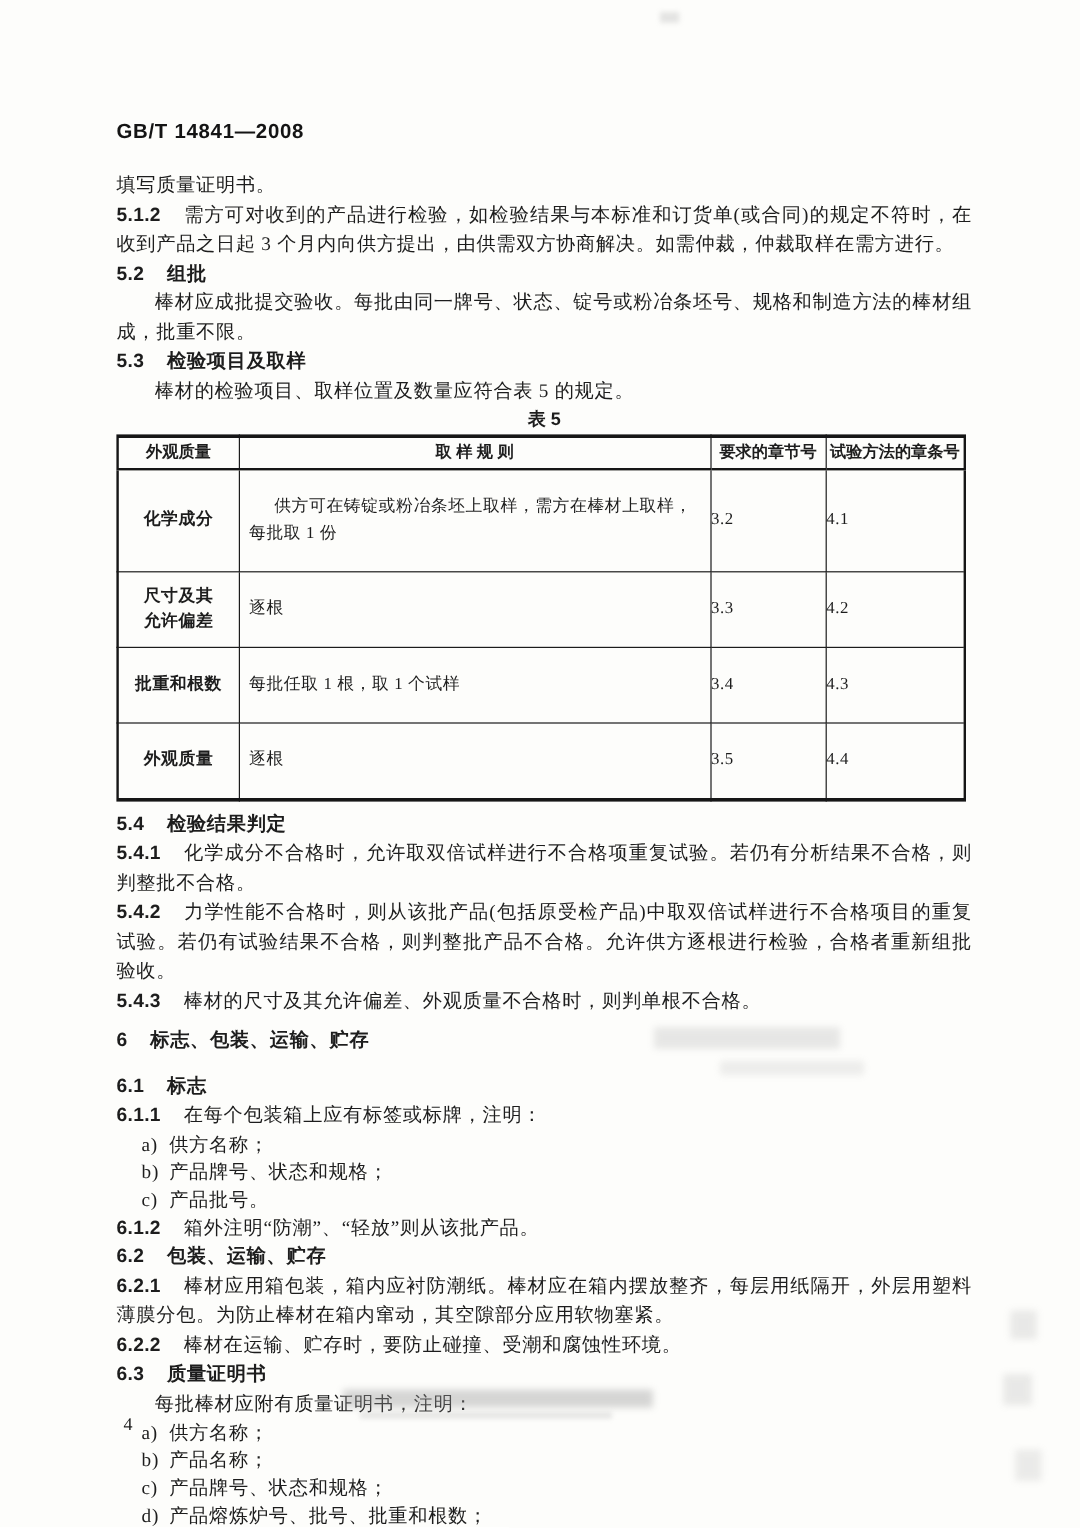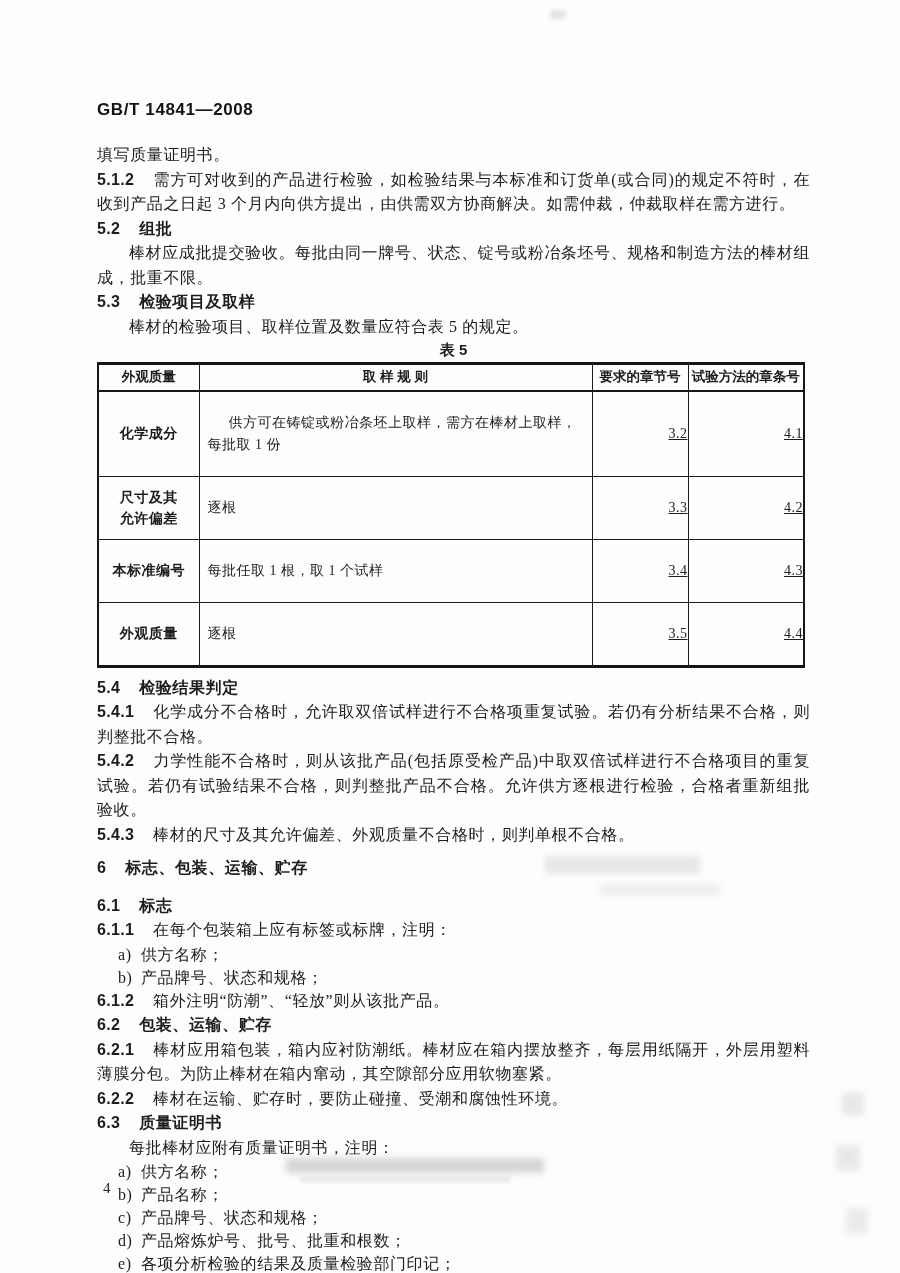--- a/index.html
+++ b/index.html
@@ -43,21 +43,21 @@
   table.t5 th {
     font-family:"Liberation Sans","DejaVu Sans",sans-serif;
     font-weight:bold; font-size:13.5px; height:27px;
     border:1px solid #1c1c1c; border-bottom:2.5px solid #161616;
     padding:0 2px; text-align:center; white-space:nowrap;
   }
   table.t5 td { border:1px solid #1c1c1c; letter-spacing:.5px; vertical-align:middle; }
   td.c-item { text-align:center; white-space:pre-line; line-height:21px;font-weight:bold; }
   td.c-rule { padding:20px 8px; line-height:22px; text-align:left; }
   td.c-rule.first { text-indent:1.5em; }
-  td.c-val  { text-align:right;text-decoration:underline; }
+  td.c-val  { text-align:left; }
   tr.r-tall td { height:53px; }
   tr.r-mid  td { height:27px; }
   tr.r-low  td { height:26px; }
   .page-number { position:absolute; left:103px; top:1180px; font-size:15px; letter-spacing:.5px; }
   .art { position:absolute; pointer-events:none; }
   .art.ghost { background:#9a9a9a; filter:blur(3px); }
   .art.streak { background:#b5b5b5; filter:blur(2px); }
 </style>
 </head>
 <body>
@@ -102,21 +102,21 @@
         <td class="c-val">4.1</td>
       </tr>
       <tr class="r-tall">
         <td class="c-item">尺寸及其
 允许偏差</td>
         <td class="c-rule">逐根</td>
         <td class="c-val">3.3</td>
         <td class="c-val">4.2</td>
       </tr>
       <tr class="r-mid">
-        <td class="c-item">本标准编号</td>
+        <td class="c-item">批重和根数</td>
         <td class="c-rule">每批任取 1 根，取 1 个试样</td>
         <td class="c-val">3.4</td>
         <td class="c-val">4.3</td>
       </tr>
       <tr class="r-low">
         <td class="c-item">外观质量</td>
         <td class="c-rule">逐根</td>
         <td class="c-val">3.5</td>
         <td class="c-val">4.4</td>
       </tr>
@@ -132,20 +132,21 @@
     <p class="para"><span class="num">5.4.3</span><span>棒材的尺寸及其允许偏差、外观质量不合格时，则判单根不合格。</span></p>
 
     <p class="para heading chapter"><span class="num">6</span><span>标志、包装、运输、贮存</span></p>
 
     <p class="para heading"><span class="num">6.1</span><span>标志</span></p>
 
     <p class="para"><span class="num">6.1.1</span><span>在每个包装箱上应有标签或标牌，注明：</span></p>
 
     <p class="para list-item"><span class="letter">a)</span><span>供方名称；</span></p>
     <p class="para list-item"><span class="letter">b)</span><span>产品牌号、状态和规格；</span></p>
+    <p class="para list-item"><span class="letter">c)</span><span>产品批号。</span></p>
 
     <p class="para"><span class="num">6.1.2</span><span>箱外注明“防潮”、“轻放”则从该批产品。</span></p>
 
     <p class="para heading"><span class="num">6.2</span><span>包装、运输、贮存</span></p>
 
     <p class="para"><span class="num">6.2.1</span><span>棒材应用箱包装，箱内应衬防潮纸。棒材应在箱内摆放整齐，每层用纸隔开，外层用塑料薄膜分包。为防止棒材在箱内窜动，其空隙部分应用软物塞紧。</span></p>
 
     <p class="para"><span class="num">6.2.2</span><span>棒材在运输、贮存时，要防止碰撞、受潮和腐蚀性环境。</span></p>
 
     <p class="para heading"><span class="num">6.3</span><span>质量证明书</span></p>

